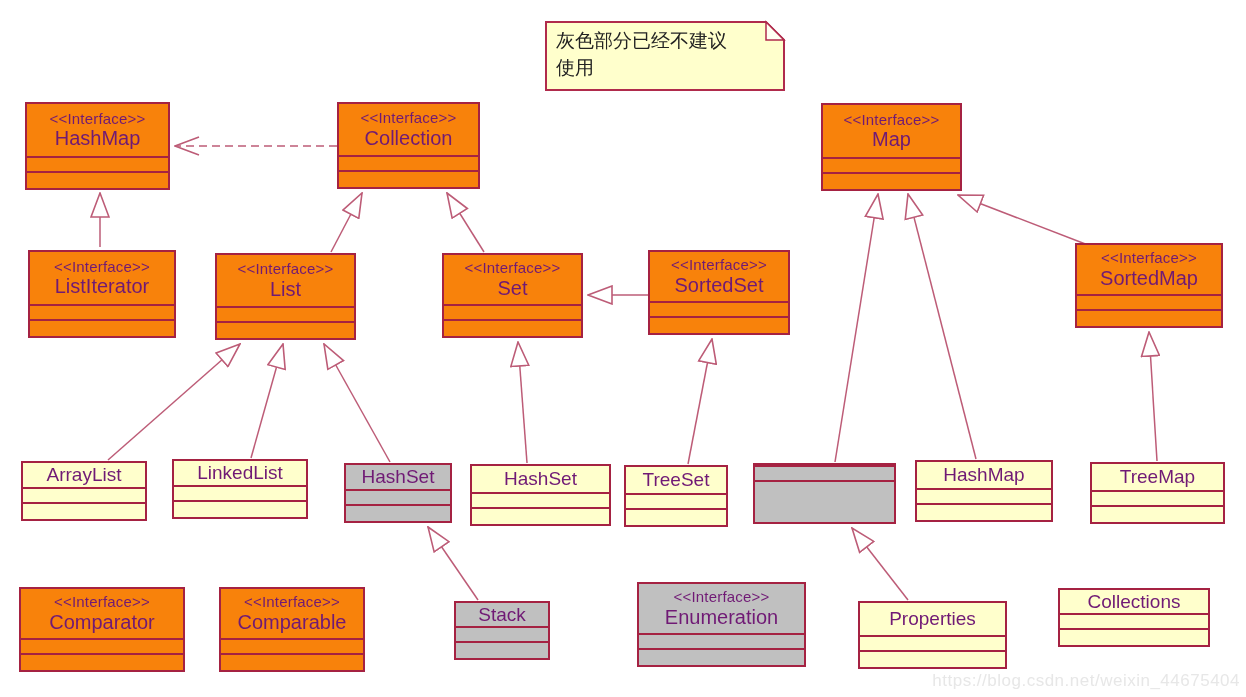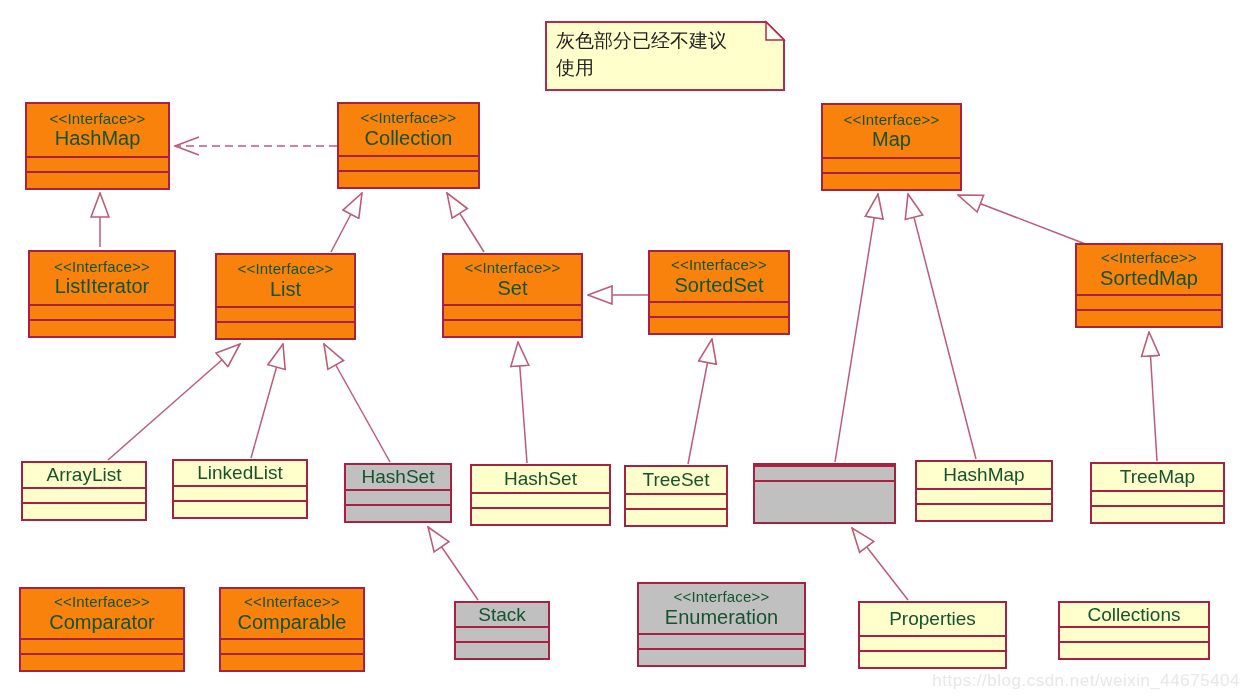--- a/index.html
+++ b/index.html
@@ -4,21 +4,21 @@
 <style>
   html,body{margin:0;padding:0;background:#ffffff;}
   #canvas{
     position:relative;width:1246px;height:697px;background:#ffffff;overflow:hidden;
     font-family:"Liberation Sans","DejaVu Sans",sans-serif;
     border-radius:15px;
   }
   #edges{position:absolute;left:0;top:0;width:1246px;height:697px;}
   .box{
     position:absolute;border:2px solid #A52242;display:flex;flex-direction:column;
-    box-sizing:border-box;color:#14532d;
+    box-sizing:border-box;color:#701a75;
   }
   .box.orange{background:#F8820B;}
   .box.cream{background:#FFFFCC;}
   .box.gray{background:#C0C0C0;}
   .title{flex:1;display:flex;flex-direction:column;align-items:center;justify-content:center;line-height:1.15;}
   .stereo{font-size:15px;letter-spacing:0.2px;}
   .cname{font-size:20px;}
   .box.cls .cname{font-size:19px;}
   .comp{height:13px;border-top:2px solid #A52242;}
   .comp.last{flex:0 0 15px;height:auto;}
@@ -241,21 +241,21 @@
   </div>
 
   <div class="box cream cls" style="left:858px;top:601px;width:149px;height:68px">
     <div class="title">
       <div class="cname">Properties</div>
     </div>
     <div class="comp"></div>
     <div class="comp last"></div>
   </div>
 
-  <div class="box cream cls" style="left:1058px;top:601px;width:152px;height:59px">
+  <div class="box cream cls" style="left:1058px;top:588px;width:152px;height:59px">
     <div class="title">
       <div class="cname">Collections</div>
     </div>
     <div class="comp"></div>
     <div class="comp last"></div>
   </div>
 
   <div class="watermark">https://blog.csdn.net/weixin_44675404</div>
 
 </div>

